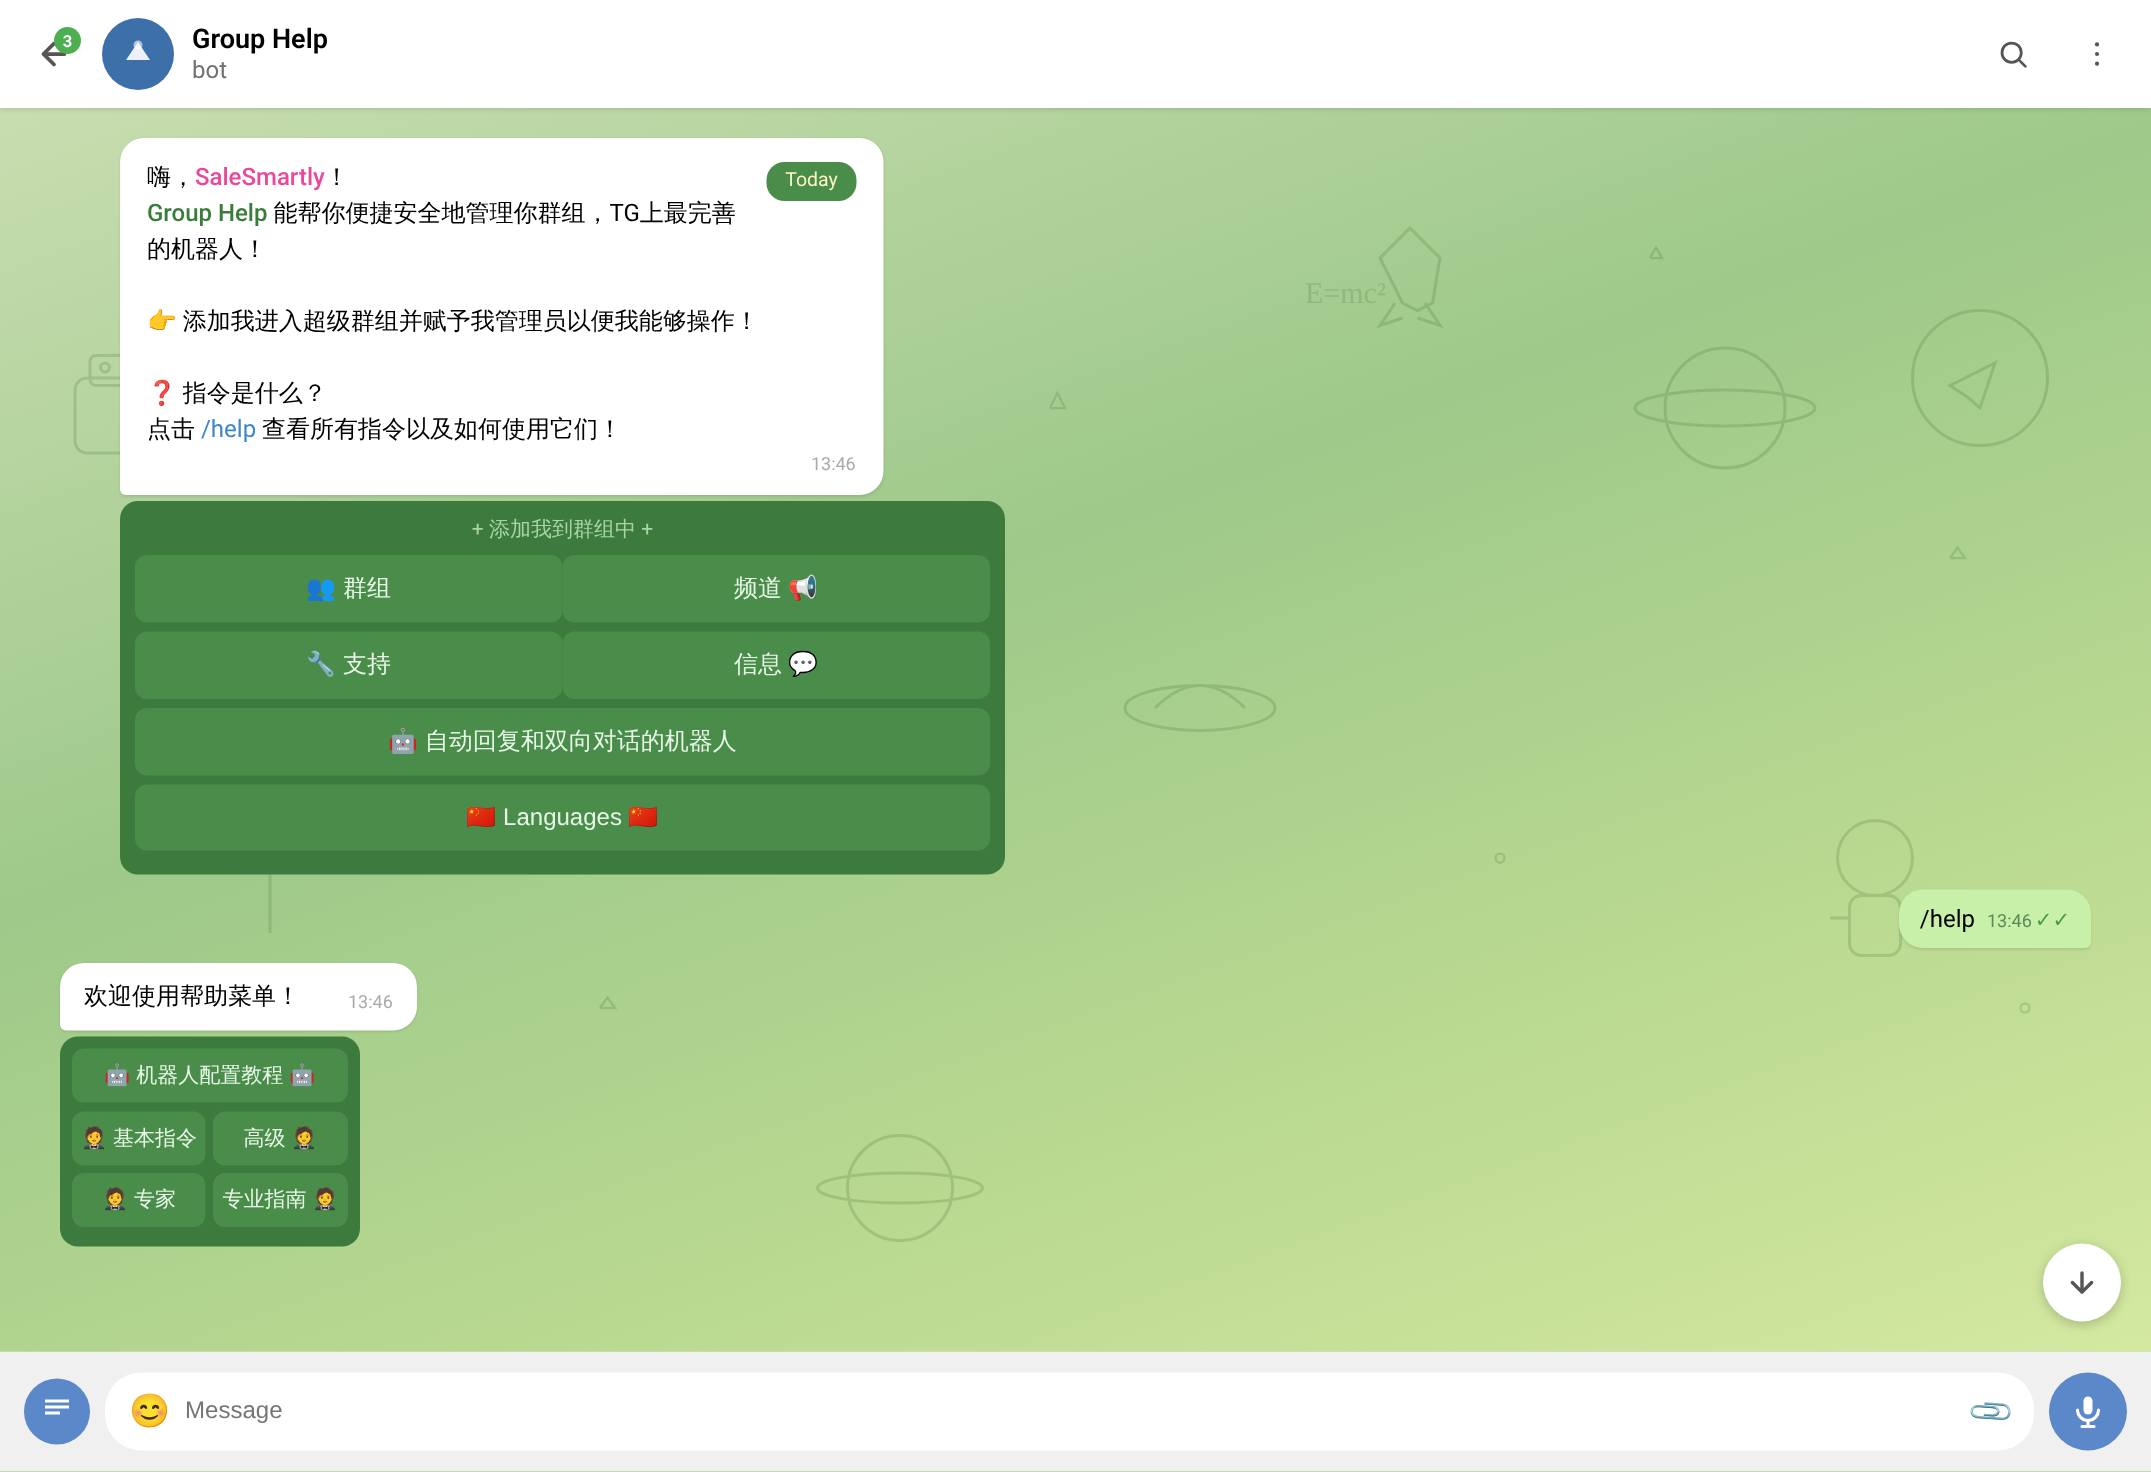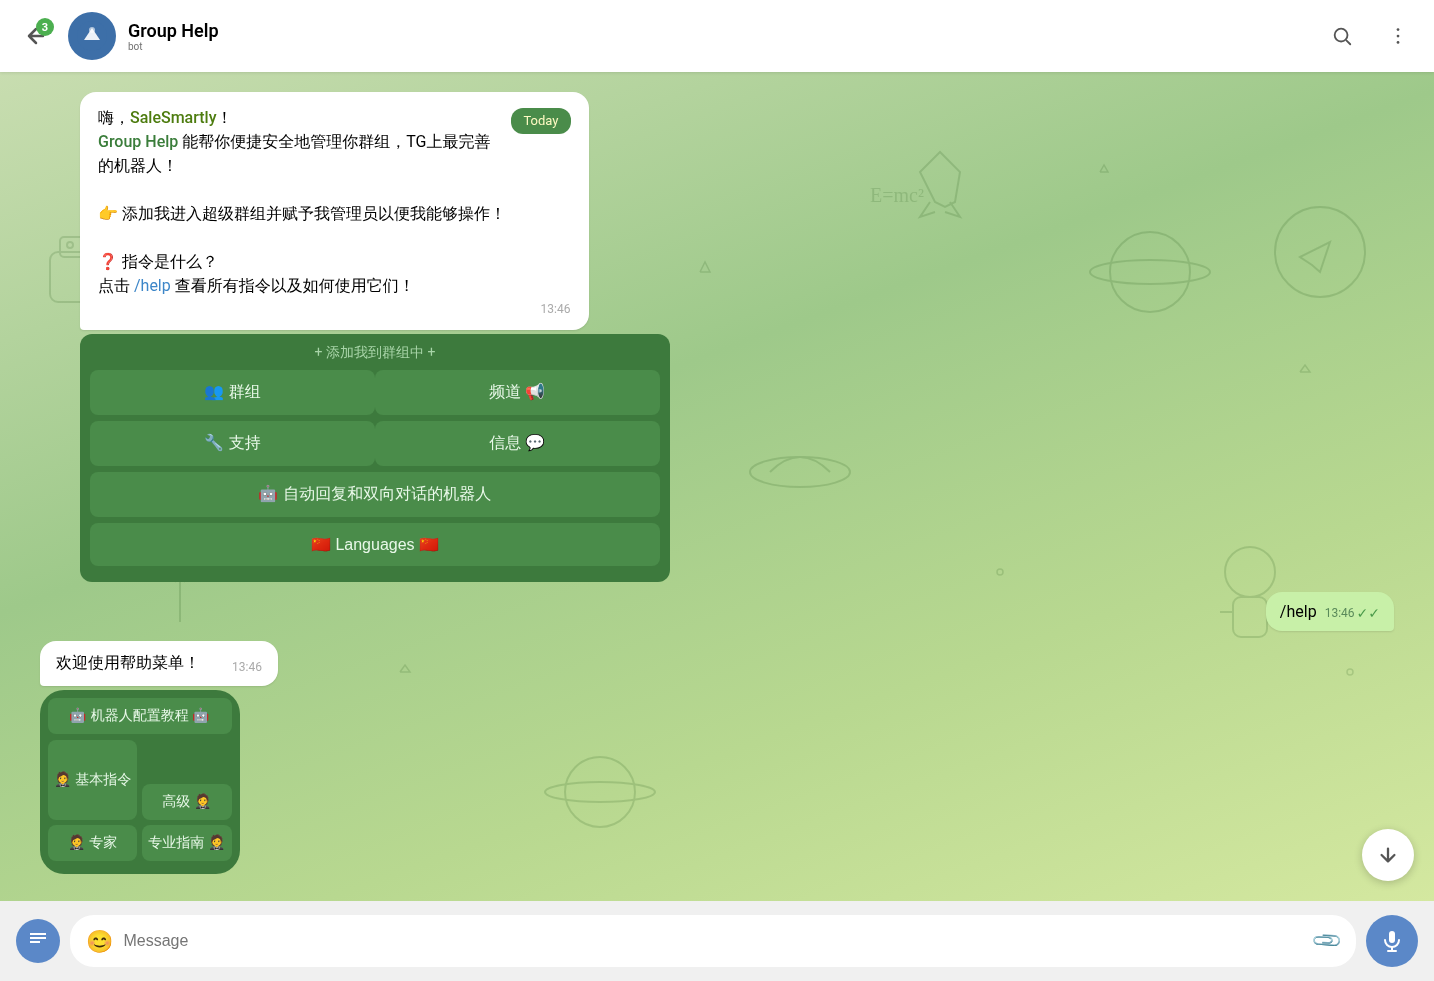--- a/index.html
+++ b/index.html
@@ -63,21 +63,21 @@
     }
     .header-info {
       flex: 1;
     }
     .header-name {
       font-size: 18px;
       font-weight: 600;
       color: #000;
     }
     .header-status {
-      font-size: 10px;
+      font-size: 16px;
       color: #707070;
     }
     .header-actions {
       display: flex;
       gap: 16px;
       align-items: center;
     }
     .header-icon-btn {
       width: 40px;
       height: 40px;
@@ -146,21 +146,21 @@
       background: #4a8c4a;
       color: #fef9c3;
       font-size: 13px;
       padding: 3px 12px;
       border-radius: 12px;
       float: right;
       margin-left: 12px;
       margin-top: 2px;
     }
 
-    .link-blue { color: #4d7c0f; font-weight: 500; }
+    .link-blue { color: #ec4899; font-weight: 500; }
     .link-green { color: #3a7d3a; font-weight: 500; }
     .link-command { color: #3d86c8; }
 
     .timestamp {
       font-size: 12px;
       color: #aaa;
       text-align: right;
       margin-top: 4px;
     }
 
@@ -249,21 +249,21 @@
       background: #ffffff;
       border-radius: 16px 16px 16px 4px;
       padding: 12px 16px;
       box-shadow: 0 1px 2px rgba(0,0,0,0.1);
       display: flex;
       align-items: flex-end;
       gap: 24px;
     }
     .bot-buttons2 {
       background: #3d7a3d;
-      border-radius: 24px;
+      border-radius: 12px;
       padding: 8px;
       margin-top: 4px;
       max-width: 250px;
     }
     .btn-grid-small {
       display: grid;
       grid-template-columns: 1fr 1fr;
       gap: 5px;
       margin-bottom: 5px;
     }
@@ -493,21 +493,21 @@
         <span>欢迎使用帮助菜单！</span>
         <span class="msg-time" style="font-size:12px;color:#aaa;margin-left:8px;">13:46</span>
       </div>
 
       <div class="bot-buttons2">
         <div class="btn-full">
           <button class="chat-btn" style="font-size:14px;padding:9px 8px;">🤖 机器人配置教程 🤖</button>
         </div>
         <div class="btn-grid-small">
           <button class="chat-btn" style="font-size:14px;padding:9px 6px;">🤵 基本指令</button>
-          <button class="chat-btn" style="font-size:14px;padding:9px 6px;margin-top:44px;">高级 🤵</button>
+          <button class="chat-btn" style="font-size:14px;padding:9px 6px;">高级 🤵</button>
         </div>
         <div class="btn-grid-small">
           <button class="chat-btn" style="font-size:14px;padding:9px 6px;">🤵 专家</button>
           <button class="chat-btn" style="font-size:14px;padding:9px 6px;">专业指南 🤵</button>
         </div>
       </div>
     </div>
 
   </div>
 

